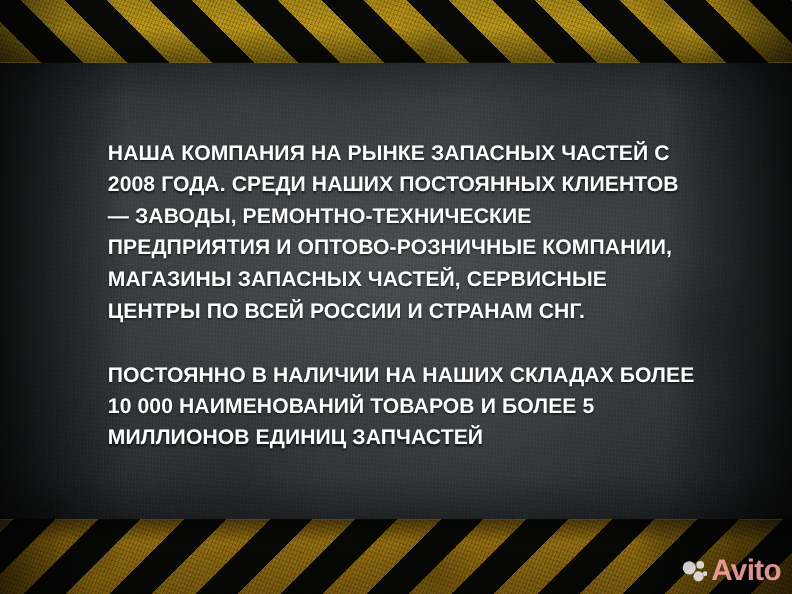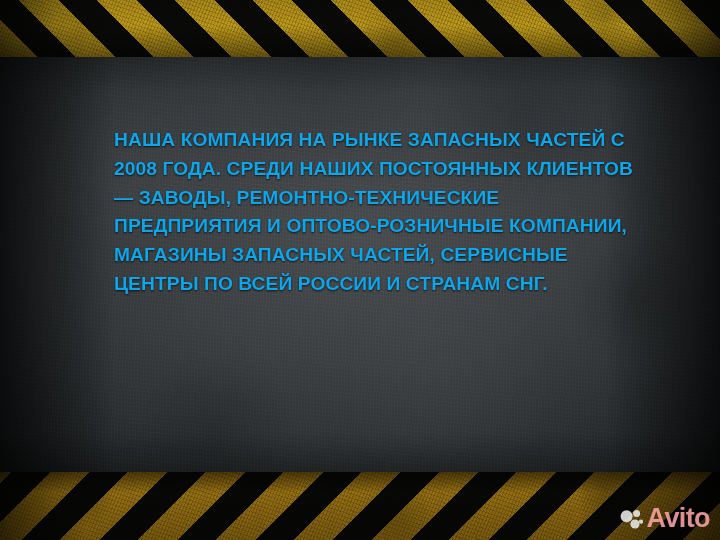--- a/index.html
+++ b/index.html
@@ -132,29 +132,28 @@
       linear-gradient(to right, rgba(0,0,0,0.66) 0%, rgba(0,0,0,0.12) 12%, rgba(0,0,0,0.12) 80%, rgba(0,0,0,0.68) 100%),
       linear-gradient(to bottom, rgba(0,0,0,0.55) 0%, rgba(0,0,0,0.12) 30%, rgba(0,0,0,0.30) 100%);
   }
 
   
   .copy {
     position: absolute;
     left: 98px;
     top: 126px;
     width: 536px;
-    color: #0ea5e9;
+    color: #ffffff;
     font-family: "Liberation Sans", sans-serif;
     font-weight: bold;
     font-size: 19.2px;
     line-height: 28.8px;
     letter-spacing: 0.1px;
     text-transform: uppercase;
     text-shadow: 0 1px 2px rgba(0,0,0,0.75);
-    margin-left: 16px;
   }
   .copy p {
     margin: 0;
   }
   .copy p + p {
     margin-top: 28.8px;
   }
 
   
   .watermark {
@@ -191,20 +190,21 @@
   <div class="bg-vignette"></div>
 
   <div class="hazard hazard-top">
     <div class="hazard-stripes"></div>
     <div class="hazard-texture"></div>
     <div class="hazard-shade"></div>
   </div>
 
   <div class="copy">
     <p>Наша компания на рынке запасных частей с 2008 года. Среди наших постоянных клиентов — заводы, ремонтно-технические предприятия и оптово-розничные компании, магазины запасных частей, сервисные центры по всей России и странам СНГ.</p>
+    <p>Постоянно в наличии на наших складах более 10 000 наименований товаров и более 5 миллионов единиц запчастей</p>
   </div>
 
   <div class="hazard hazard-bottom">
     <div class="hazard-stripes"></div>
     <div class="hazard-texture"></div>
     <div class="hazard-shade"></div>
   </div>
 
   <div class="watermark">
     <span class="wm-mark">

